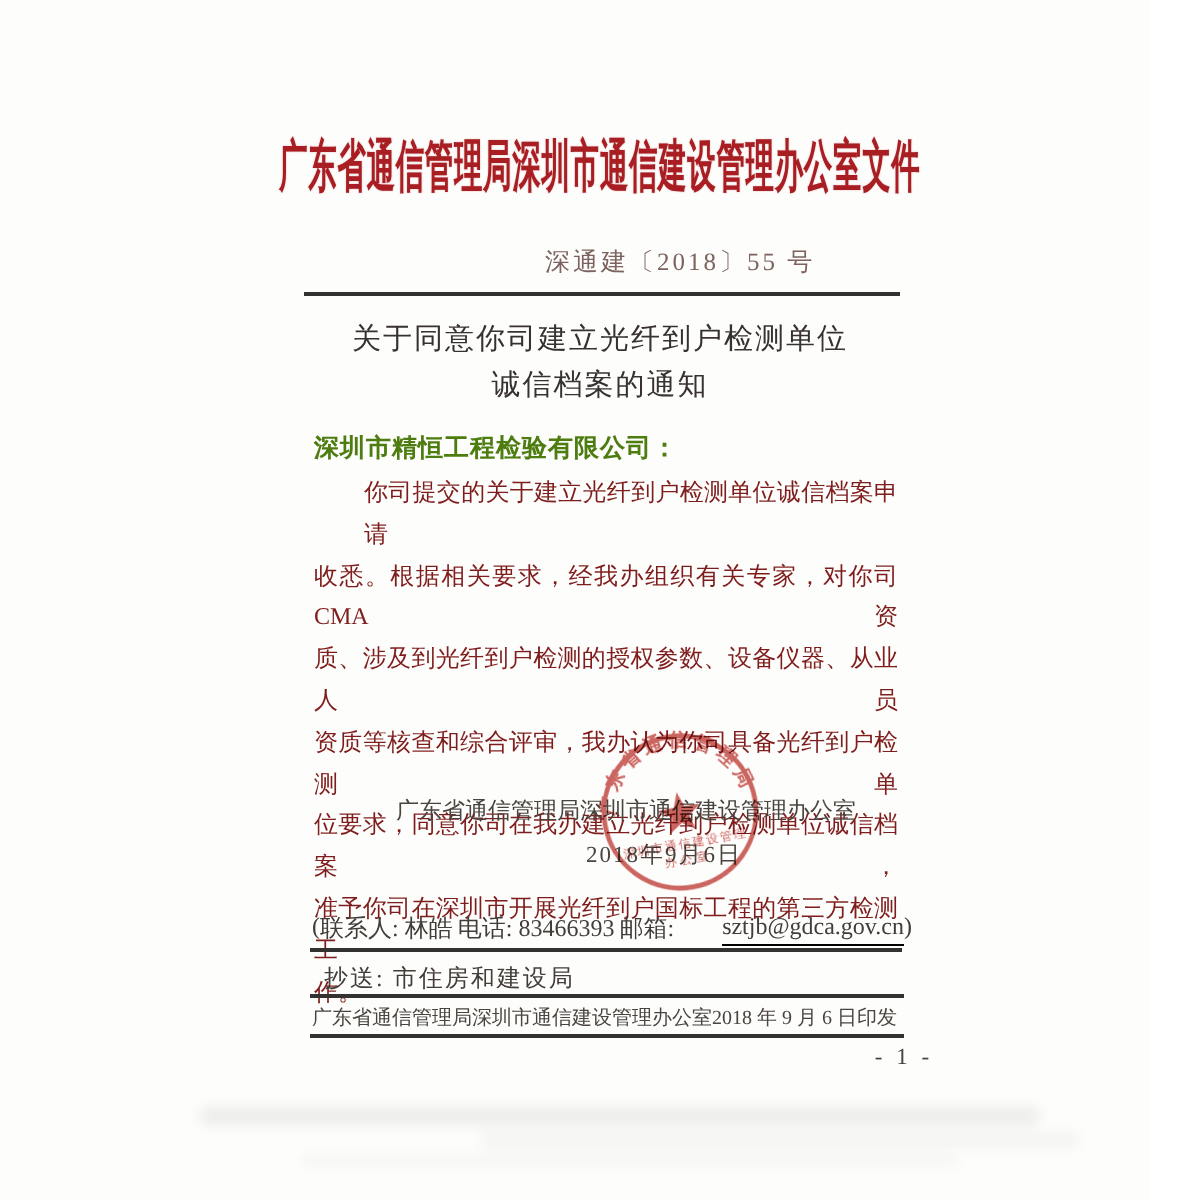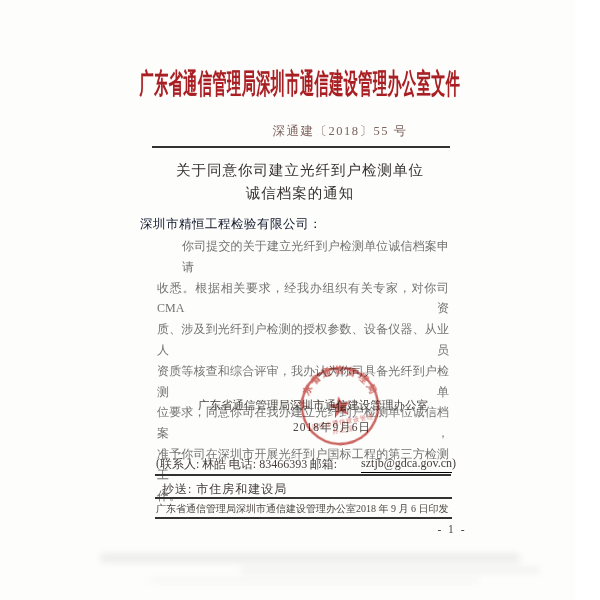--- a/index.html
+++ b/index.html
@@ -27,26 +27,26 @@
     text-align:center;font-size:12.5px;color:#7d635d;letter-spacing:1.5px;padding-left:40px;
   }
   .rule{position:absolute;background:#343230;}
   .rule-header{top:146px;left:152px;width:298px;height:2px;}
   .doc-title{
     position:absolute;top:159px;left:100px;width:400px;
     text-align:center;font-size:14.5px;font-weight:normal;color:#37322f;
     line-height:23px;letter-spacing:1px;
   }
   .recipient{
-    position:absolute;top:216px;left:140px;width:300px;
-    font-size:12.5px;color:#0f172a;letter-spacing:.5px;
+    position:absolute;top:216px;left:157px;width:300px;
+    font-size:12.5px;color:#4d7c0f;letter-spacing:.5px;font-weight:bold;
   }
   .body-text{
     position:absolute;top:236px;left:157px;width:292px;
-    font-size:12px;color:#737373;line-height:20.8px;
+    font-size:12px;color:#7f1d1d;line-height:20.8px;
   }
   .body-text .bline{text-align:justify;text-align-last:justify;}
   .body-text .bline.first{padding-left:25px;}
   .body-text .bline.last{text-align-last:left;}
   .sign-org{
     position:absolute;top:398px;left:198px;width:240px;
     font-size:11.5px;color:#4a443f;white-space:nowrap;
   }
   .sign-date{
     position:absolute;top:420px;left:293px;

